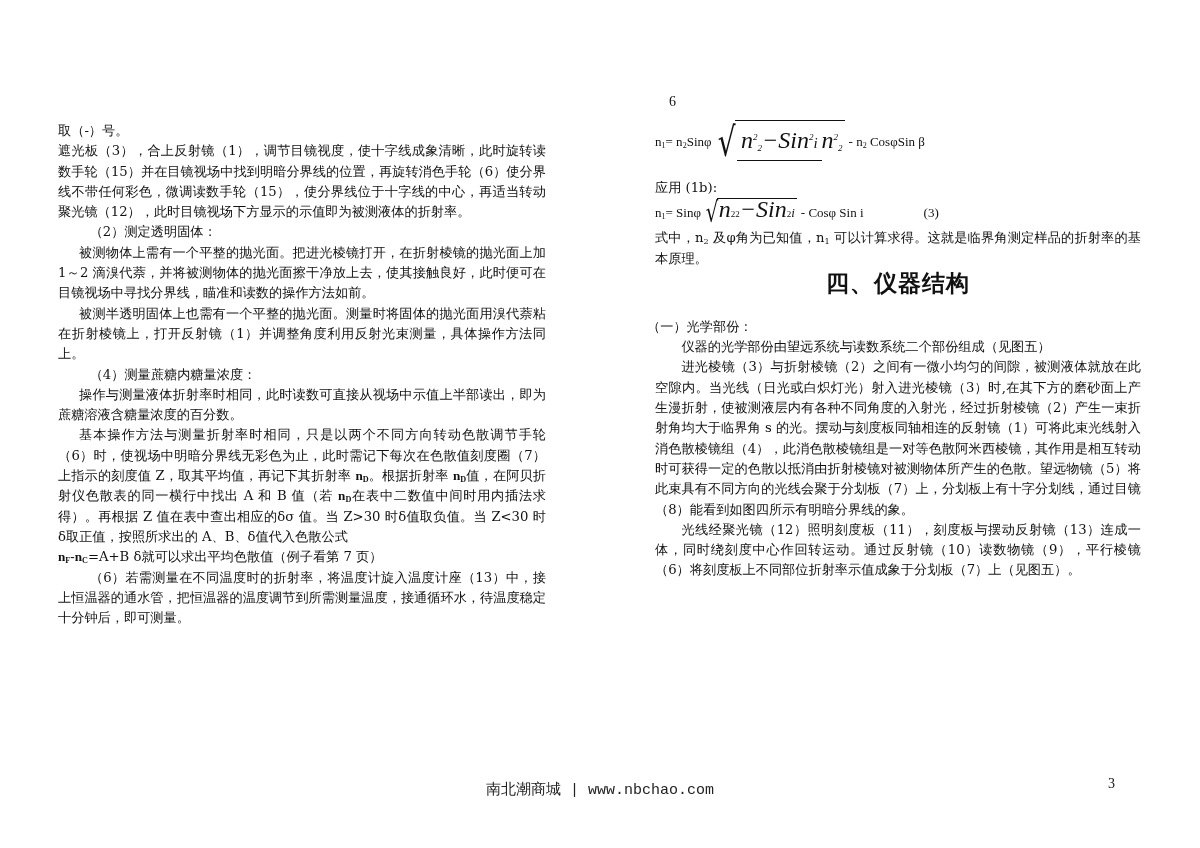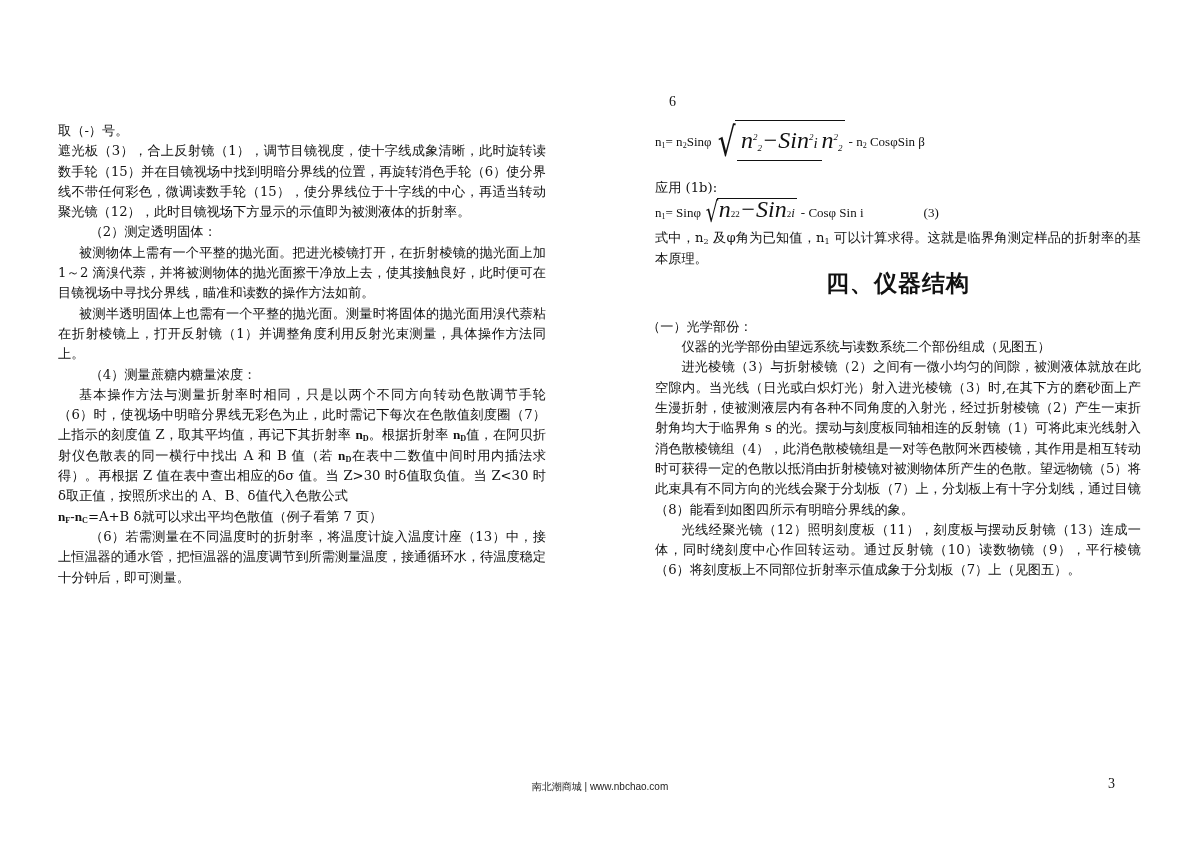--- a/index.html
+++ b/index.html
@@ -23,33 +23,34 @@
     .num { font-style:italic; font-size:24px; line-height:26px; border-bottom:1.3px solid #111; padding:0 4px; font-family:"Liberation Serif", serif; }
     .den { font-style:italic; font-size:24px; line-height:24px; font-family:"Liberation Serif", serif; }
     .it { font-style:italic; font-family:"Liberation Serif", serif; }
     .sm { font-size:9px; vertical-align:0.9em; }
     .sb { font-size:9px; vertical-align:-0.3em; }
     .row3 { display:flex; align-items:center; height:30px; }
     .big { font-size:24px; font-style:italic; font-family:"Liberation Serif", serif; }
     .eqno { margin-left:60px; }
     .h2 { text-align:center; font-size:23px; font-weight:bold; font-family:"DejaVu Sans", sans-serif; margin:4px 0 16px 0; letter-spacing:1px; height:28px; }
     .footer { position:absolute; top:780px; left:0; width:100%; text-align:center;
-      font-family:Liberation Sans, sans-serif; font-size:10px; color:#222; }
+      font-family:Liberation Mono, monospace; font-size:15px; color:#222; }
     .pageno { position:absolute; top:776px; left:1108px; font-family:"Liberation Serif", serif; font-size:14px; }
   </style>
 </head>
 <body>
 
 <div class="col left">
   <p class="p">取（-）号。</p>
   <p class="p">遮光板（3），合上反射镜（1），调节目镜视度，使十字线成象清晰，此时旋转读数手轮（15）并在目镜视场中找到明暗分界线的位置，再旋转消色手轮（6）使分界线不带任何彩色，微调读数手轮（15），使分界线位于十字线的中心，再适当转动聚光镜（12），此时目镜视场下方显示的示值即为被测液体的折射率。</p>
   <p class="p indsub">（2）测定透明固体：</p>
   <p class="p ind15">被测物体上需有一个平整的抛光面。把进光棱镜打开，在折射棱镜的抛光面上加 1～2 滴溴代萘，并将被测物体的抛光面擦干净放上去，使其接触良好，此时便可在目镜视场中寻找分界线，瞄准和读数的操作方法如前。</p>
   <p class="p ind15">被测半透明固体上也需有一个平整的抛光面。测量时将固体的抛光面用溴代萘粘在折射棱镜上，打开反射镜（1）并调整角度利用反射光束测量，具体操作方法同上。</p>
   <p class="p indsub">（4）测量蔗糖内糖量浓度：</p>
+  <p class="p ind15">操作与测量液体折射率时相同，此时读数可直接从视场中示值上半部读出，即为蔗糖溶液含糖量浓度的百分数。</p>
   <p class="p ind15"><span>基本操作方法与测量折射率时相同，只是以两个不同方向转动色散调节手轮（6）时，使视场中明暗分界线无彩色为止，此时需记下每次在色散值刻度圈（7）上指示的刻度值 Z，取其平均值，再记下其折射率 </span><span class="b"><span>n</span><sub>D</sub></span><span>。根据折射率 </span><span class="b"><span>n</span><sub>D</sub></span><span>值，在阿贝折射仪色散表的同一横行中找出 A 和 B  值（若 </span><span class="b"><span>n</span><sub>D</sub></span><span>在表中二数值中间时用内插法求得）。再根据 Z 值在表中查出相应的δσ 值。当 Z&gt;30 时δ值取负值。当 Z&lt;30 时δ取正值，按照所求出的 A、B、δ值代入色散公式</span></p>
   <p class="p"><span class="b"><span>n</span><sub>F</sub></span><span class="b">-</span><span class="b"><span>n</span><sub>C</sub></span><span>=A+B δ就可以求出平均色散值（例子看第 7 页）</span></p>
   <p class="p indsub">（6）若需测量在不同温度时的折射率，将温度计旋入温度计座（13）中，接上恒温器的通水管，把恒温器的温度调节到所需测量温度，接通循环水，待温度稳定十分钟后，即可测量。</p>
 </div>
 
 <div class="col right">
   <div class="pg6">6</div>
 
   <div class="formula frac-row">
     <span><span>n</span><sub>1</sub><span>= n</span><sub>2</sub><span>Sinφ</span></span>

